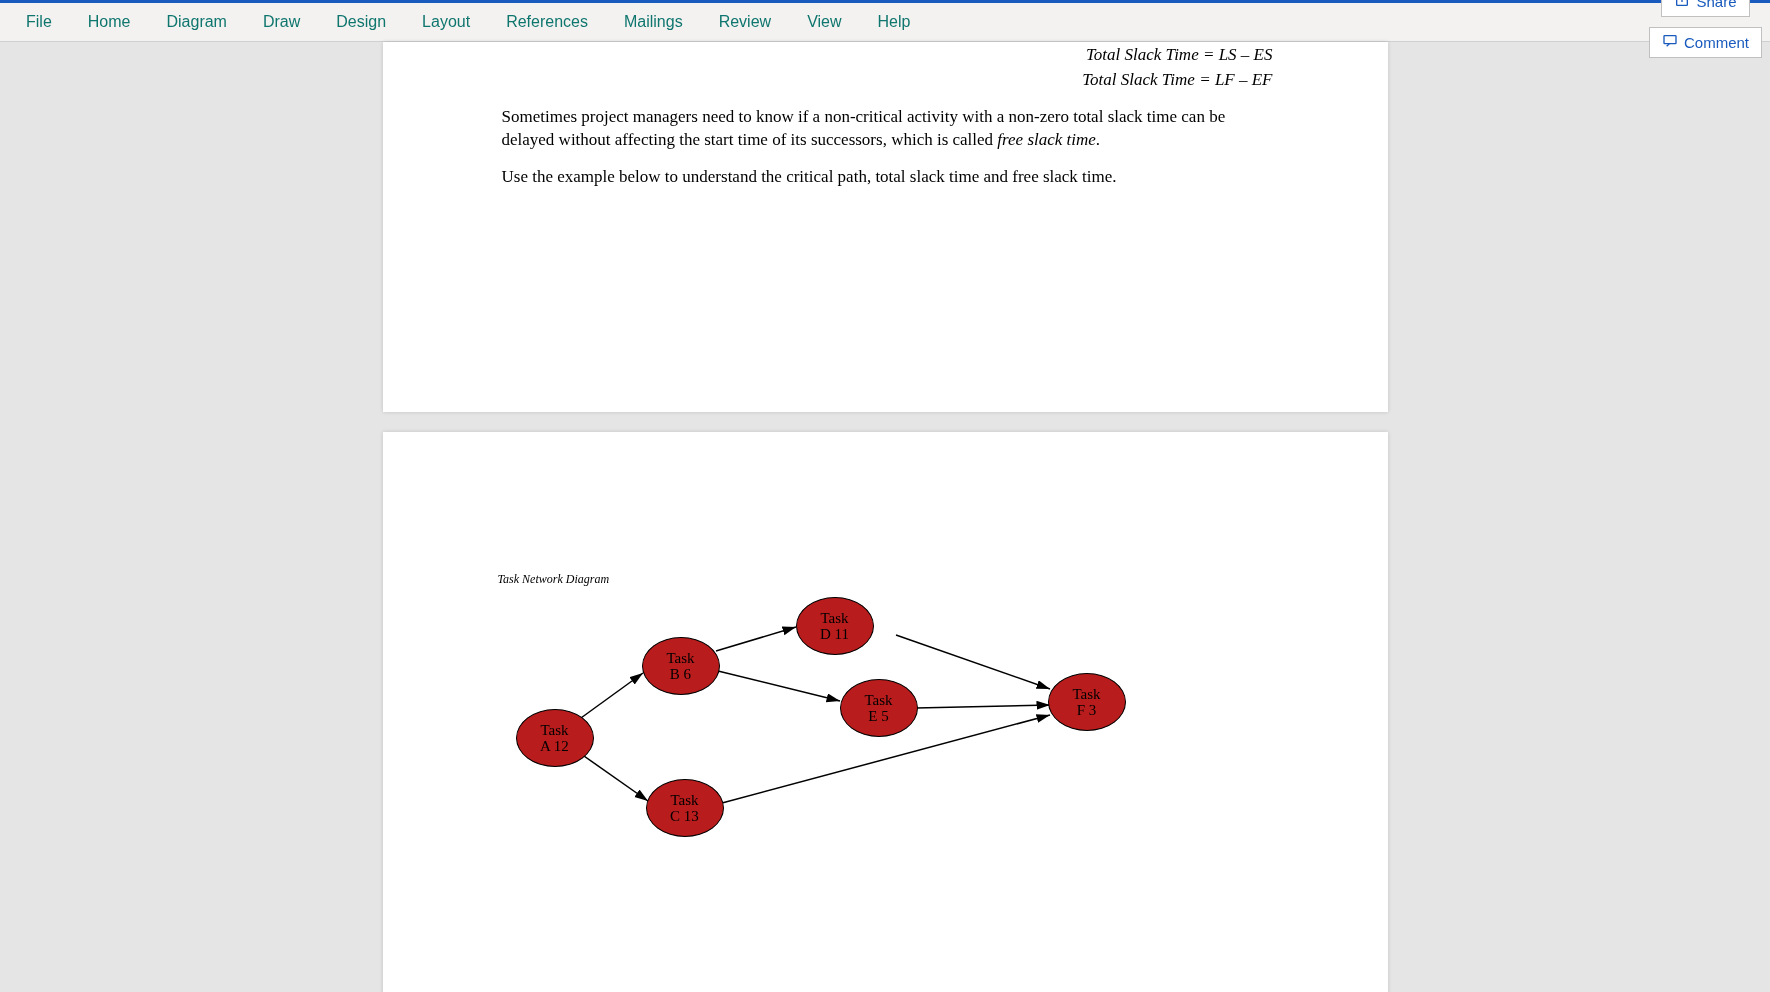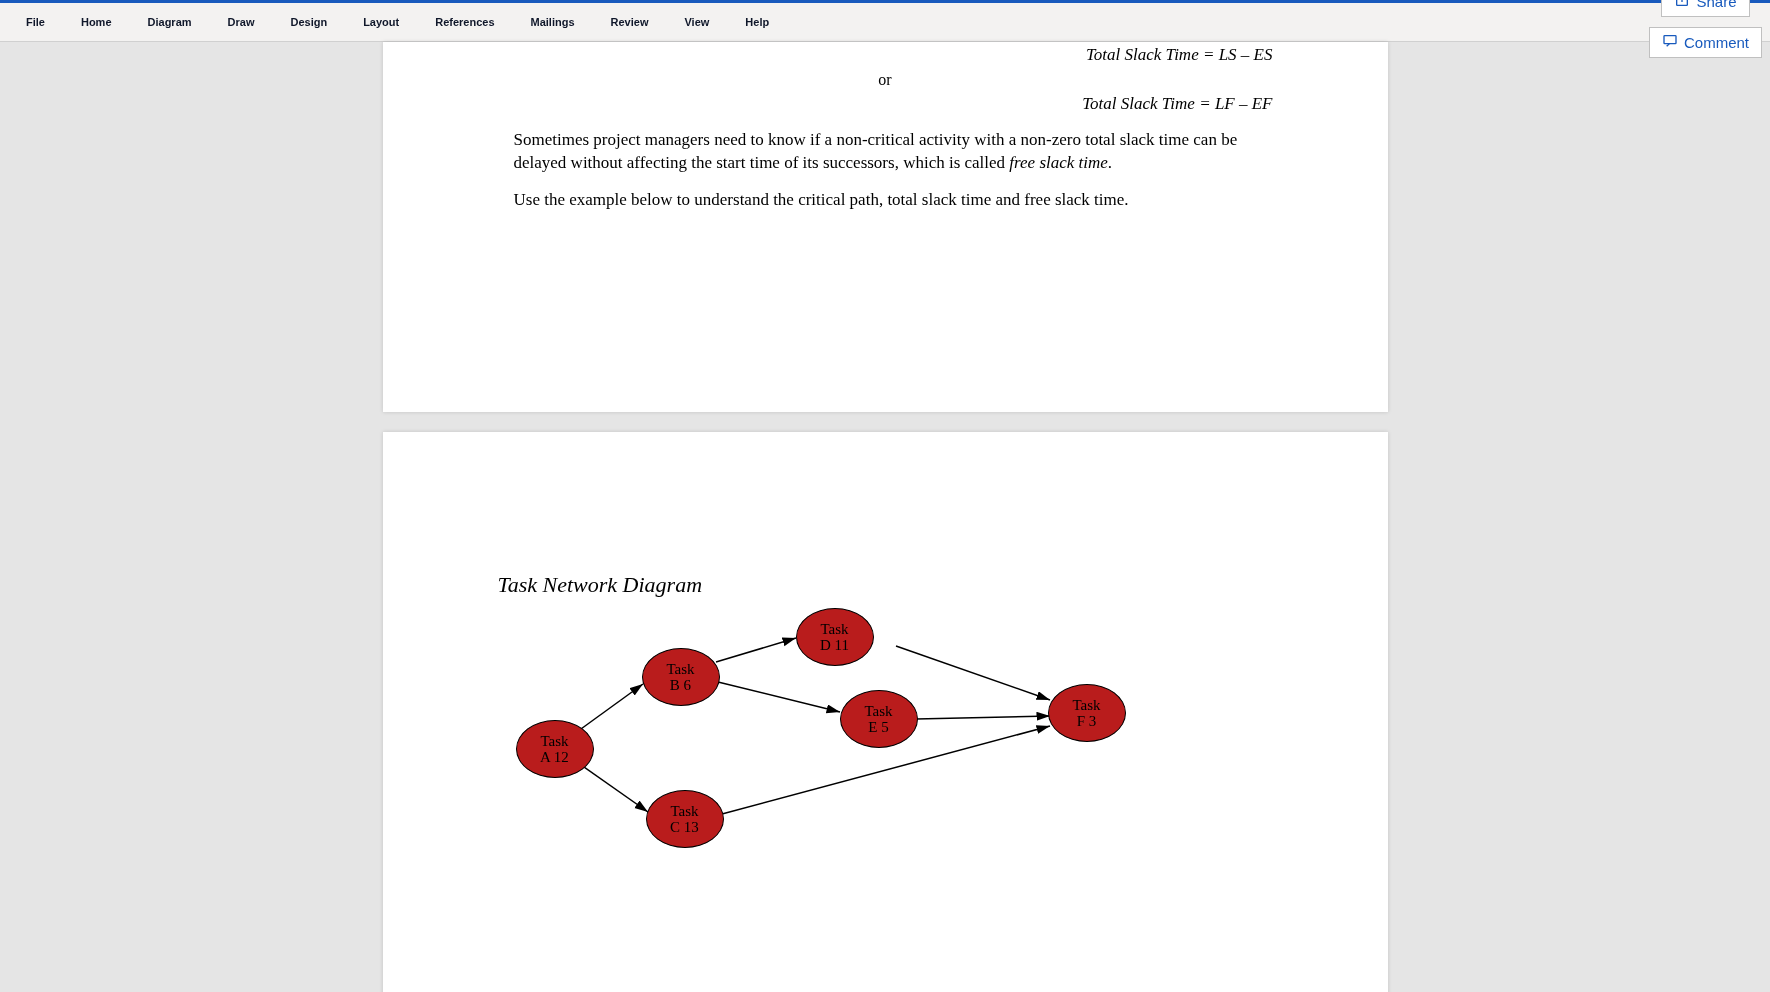--- a/index.html
+++ b/index.html
@@ -14,24 +14,23 @@
     border-bottom: 1px solid #d0d0d0;
     display: flex;
     align-items: center;
     justify-content: space-between;
     height: 42px;
     padding: 0 8px;
   }
   .tabs { display: flex; gap: 0; }
   .tab {
     padding: 10px 18px;
-    font-size: 11px;
-    color: #0f172a;
+    font-size: 16px;
+    color: #0f766e;
     cursor: pointer;
-    font-weight: bold;
   }
   .ribbon-right { display: flex; gap: 10px; align-items: center; flex-direction: column; }
   .ribbon-btn {
     display: flex;
     align-items: center;
     gap: 6px;
     padding: 5px 12px;
     border: 1px solid #c0c0c0;
     background: #fff;
     color: #185abd;
@@ -55,26 +54,26 @@
   .page1 { height: 370px; padding: 0 115px 40px 115px; }
   .page2 { height: 570px; padding: 140px 115px 40px 115px; }
   .doc-text {
     font-family: 'Times New Roman', serif;
     font-size: 17px;
     color: #000;
     line-height: 1.35;
   }
   .eq { text-align: right; font-style: italic; margin: 2px 0; }
   .or { text-align: center; font-size: 16px; margin: 1px 0; }
-  .para { margin: 14px 16px; }
+  .para { margin: 14px 4px; }
   .italic { font-style: italic; }
   .diagram-title {
     font-family: 'Times New Roman', serif;
     font-style: italic;
-    font-size: 22px;
+    font-size: 12px;
     margin-bottom: 6px;
   }
   .diagram {
     position: relative;
     width: 760px;
     height: 260px;
   }
   .node {
     position: absolute;
     border: 1.5px solid #000;
@@ -130,21 +129,20 @@
       <span>Comment</span>
     </button>
   </div>
 </div>
 
 <div class="workspace">
 
   <div class="page page1">
     <div class="doc-text">
       <div class="eq">Total Slack Time = LS – ES</div>
-      <div class="or">or</div>
       <div class="eq">Total Slack Time = LF – EF</div>
       <p class="para">
         <span>Sometimes project managers need to know if a non-critical activity with a non-zero total slack time can be delayed without affecting the start time of its successors, which is called </span><span class="italic">free slack time</span><span>.</span>
       </p>
       <p class="para">Use the example below to understand the critical path, total slack time and free slack time.</p>
     </div>
   </div>
 
   <div class="page page2">
     <div class="diagram-title">Task Network Diagram</div>

